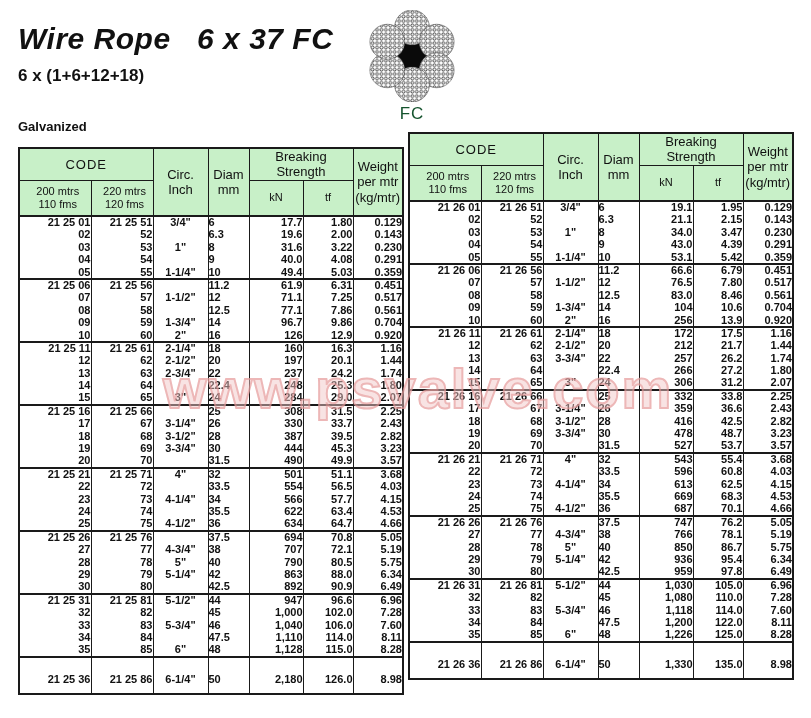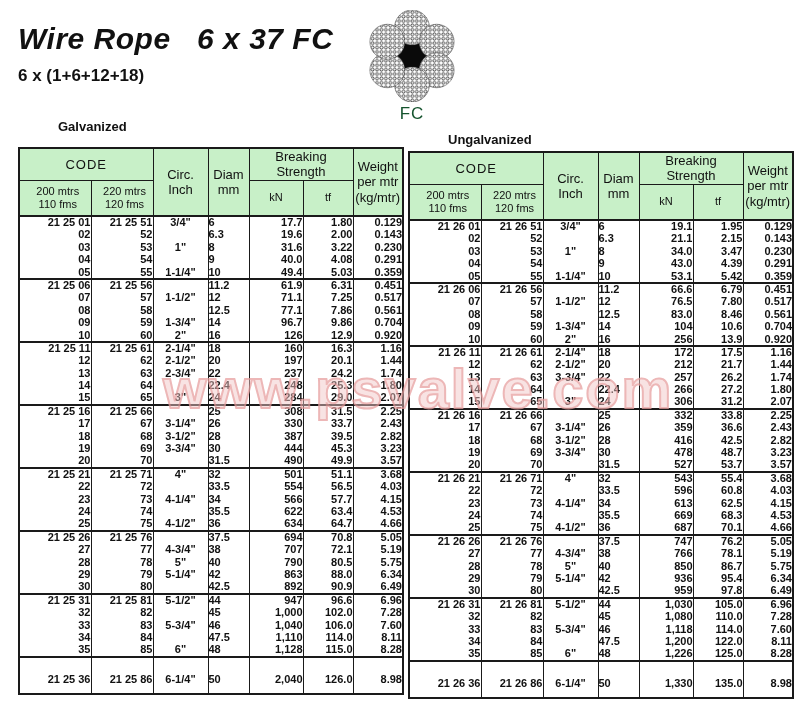--- a/index.html
+++ b/index.html
@@ -17,21 +17,21 @@
   .page-title{font-size:30px;font-weight:bold;font-style:italic;white-space:pre;letter-spacing:.5px;}
   .page-subtitle{font-size:17px;font-weight:bold;margin-top:10px;}
   .rope-figure{position:absolute;left:356px;top:10px;width:112px;text-align:center;}
   .rope-figure svg{display:block;margin:0 auto;}
   .figure-caption{font-size:17px;margin-top:2px;color:#14532d;letter-spacing:1px;}
 
   
   .table-section{position:absolute;}
   .section-galvanized{left:18px;top:119px;}
   .section-ungalvanized{left:408px;top:132px;}
-  .table-label{font-size:13px;font-weight:bold;margin-left:40px;}
+  .table-label{font-size:13px;font-weight:bold;}
   .section-galvanized .table-label{margin-bottom:13px;}
   .section-ungalvanized .table-label{margin-bottom:4px;}
 
   table.spec{border-collapse:collapse;table-layout:fixed;width:384px;
     border:2px solid var(--border-color);}
   table.spec th{border:1px solid var(--border-color);background:var(--header-bg);
     text-align:center;vertical-align:middle;white-space:pre-line;font-weight:normal;line-height:1.18;}
   tr.h-row-1 th{height:20px;font-size:13px;}
   tr.h-row-2 th{height:36px;}
   th.h-code{font-size:13px;letter-spacing:1px;margin-top:34px;}
@@ -456,30 +456,29 @@
             <td class="c5">115.0</td>
             <td class="c6">8.28</td>
           </tr>
         </tbody>
         <tbody class="single-row">
           <tr>
             <td class="c0">21 25 36</td>
             <td class="c1">21 25 86</td>
             <td class="c2">6-1/4"</td>
             <td class="c3">50</td>
-            <td class="c4">2,040</td>
+            <td class="c4">2,180</td>
             <td class="c5">126.0</td>
             <td class="c6">8.98</td>
           </tr>
         </tbody>
       </table>
   </section>
 
   <section class="table-section section-ungalvanized">
-    <div class="table-label">Ungalvanized</div>
     <table class="spec">
       <colgroup>
         <col style="width:72px">
           <col style="width:62px">
           <col style="width:55px">
           <col style="width:41px">
         <col style="width:54px">
           <col style="width:50px">
           <col style="width:50px">
       </colgroup>

